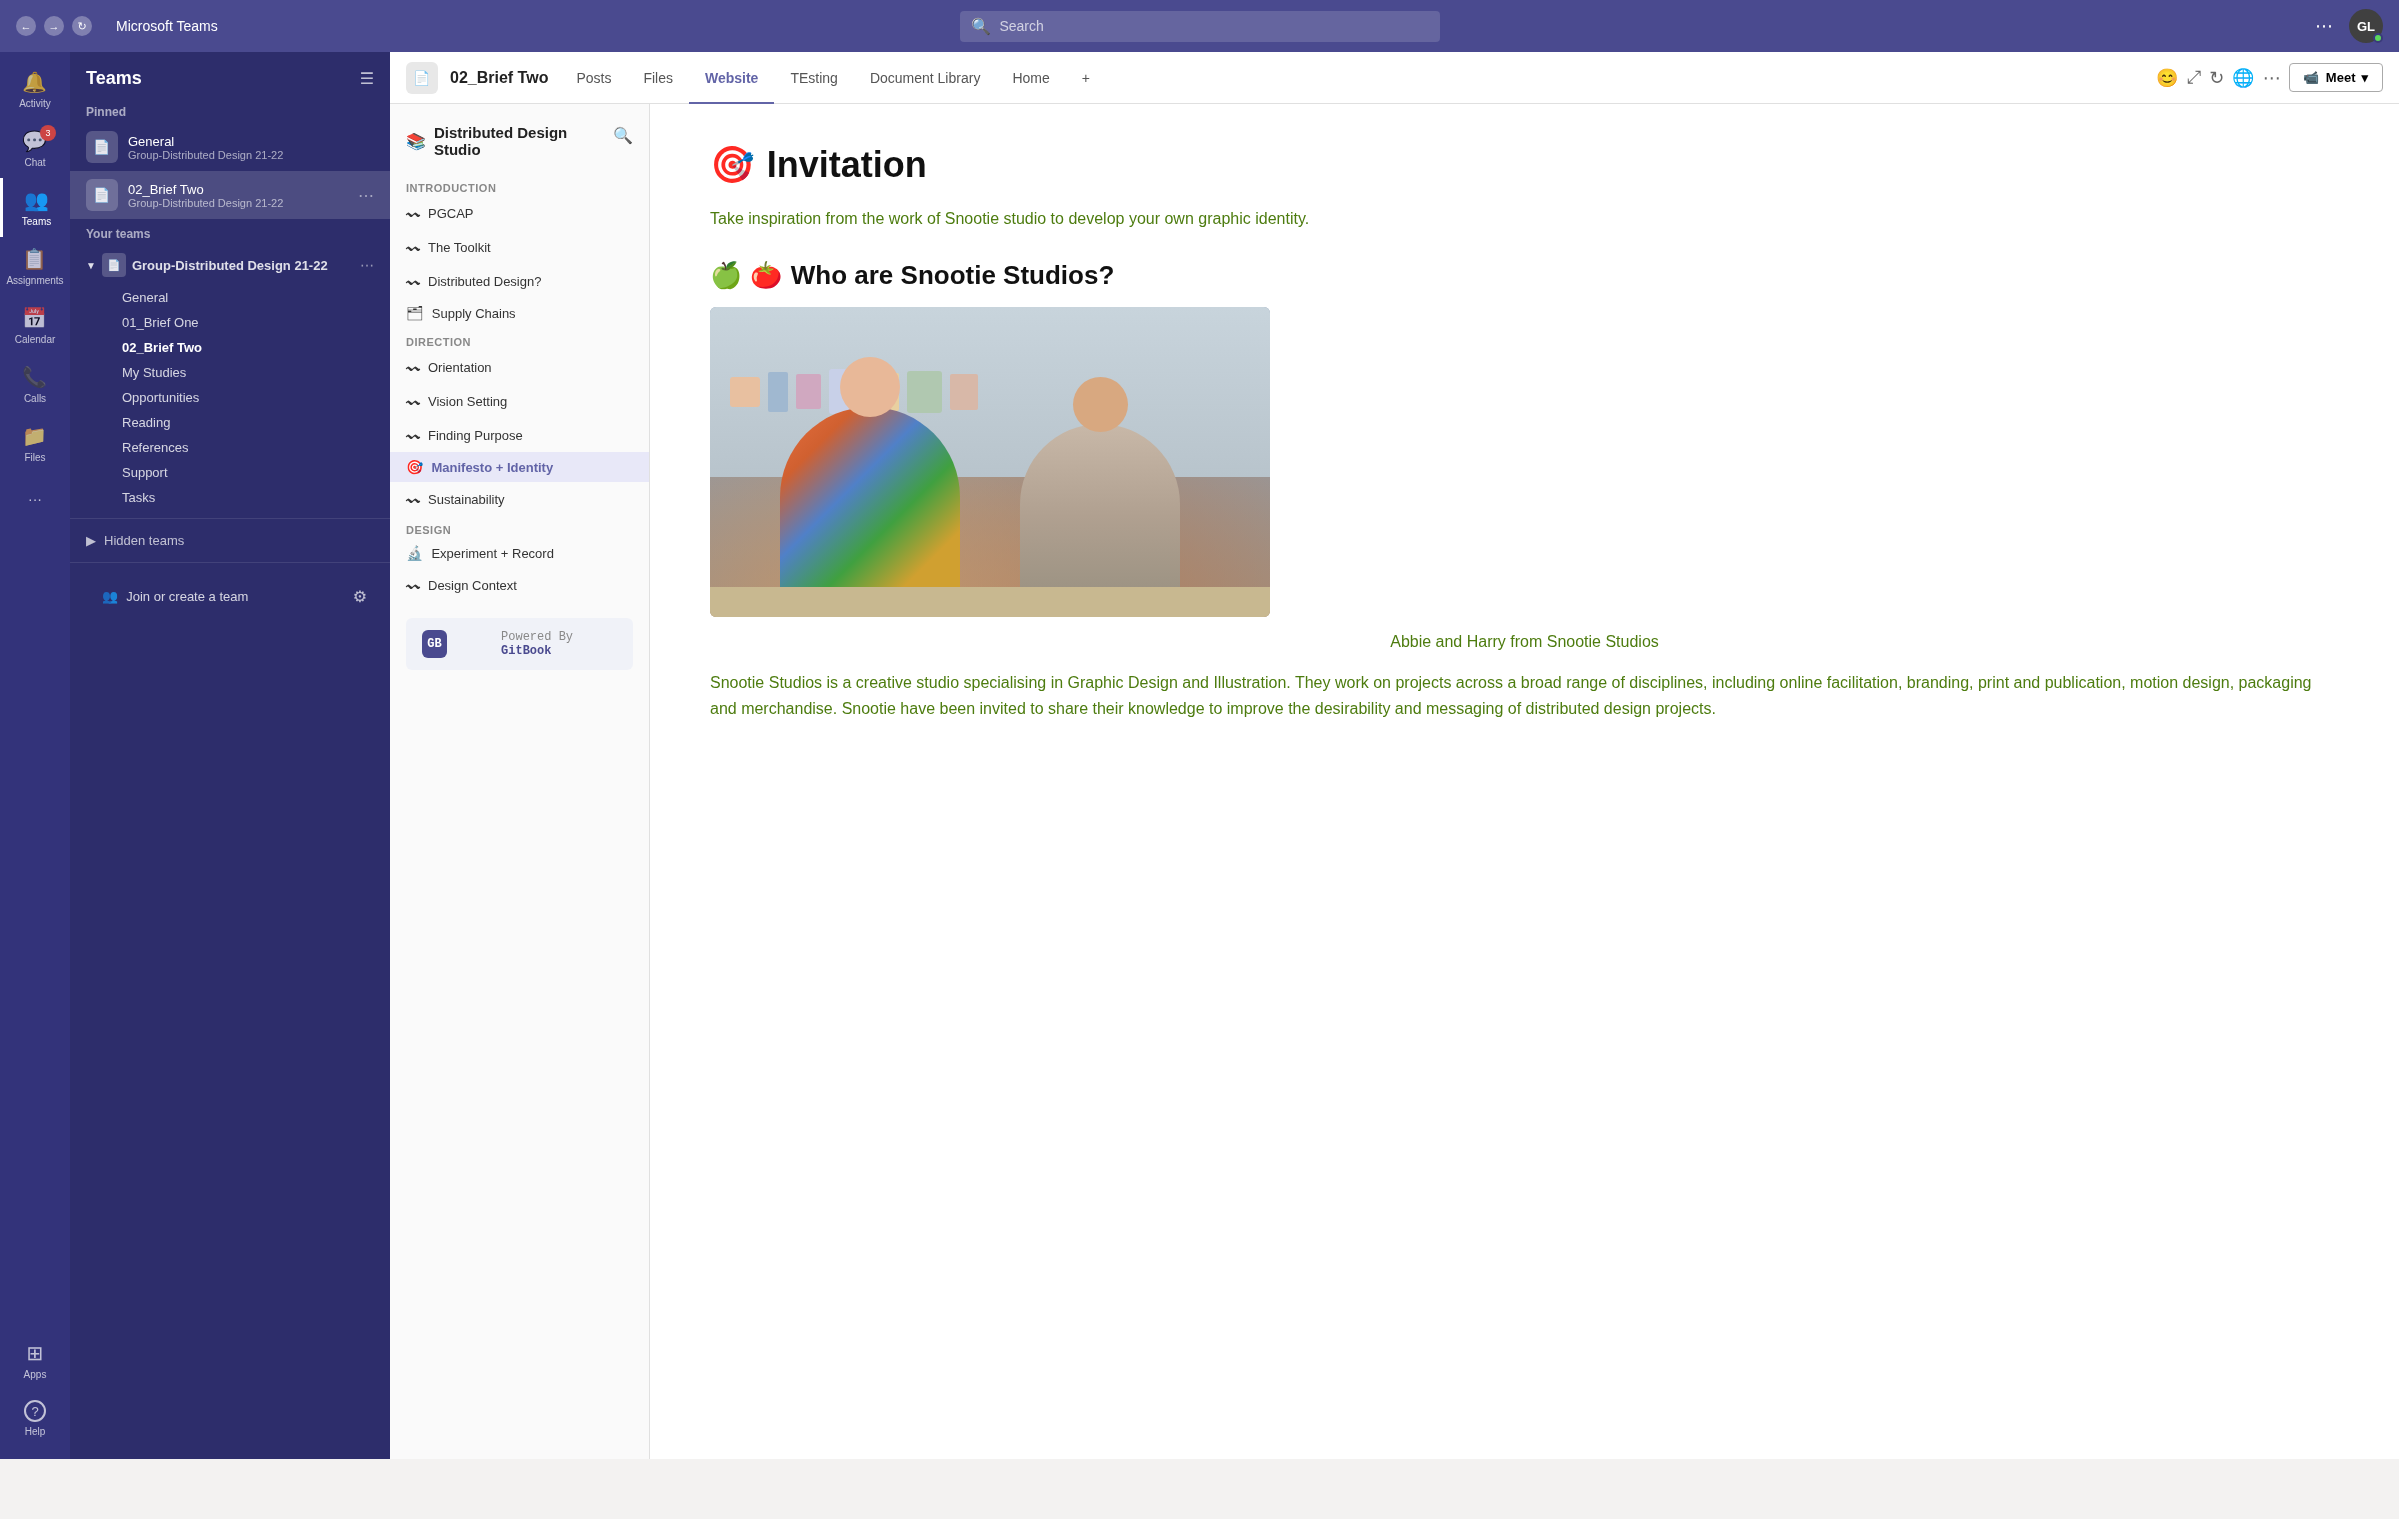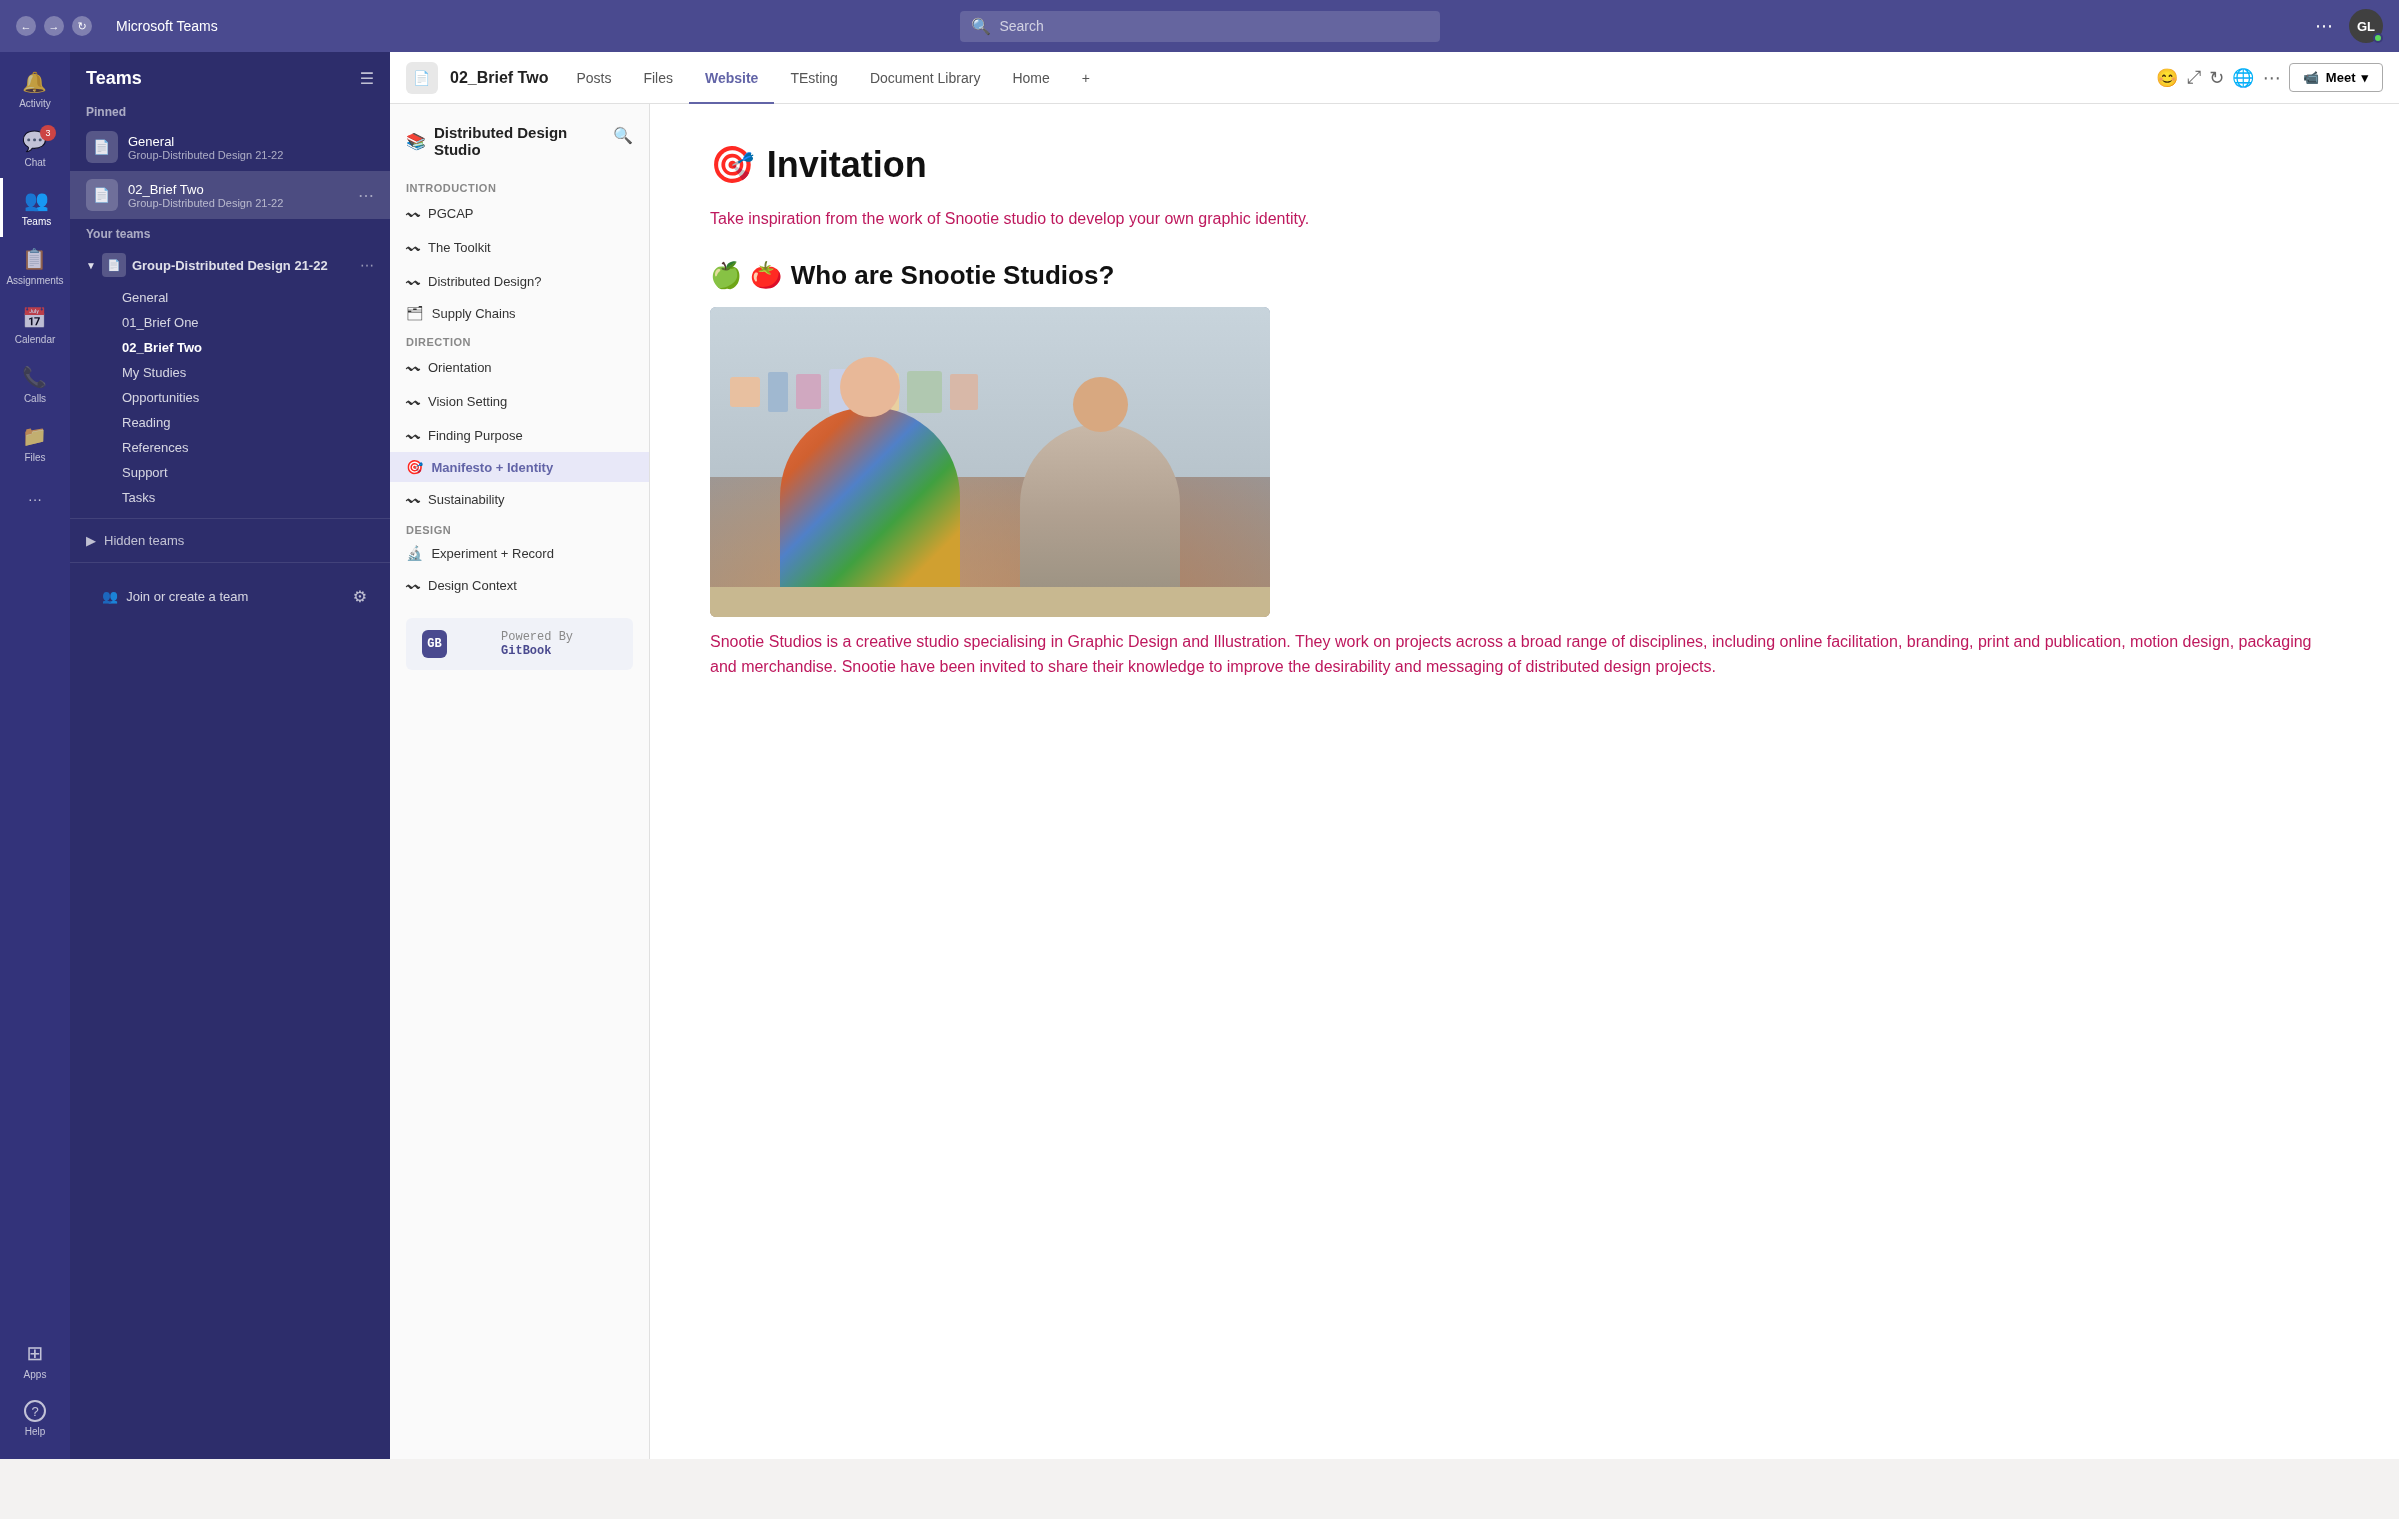--- a/index.html
+++ b/index.html
@@ -336,21 +336,21 @@
       font-size: 36px;
       font-weight: 800;
       color: #111;
       margin-bottom: 20px;
       display: flex;
       align-items: center;
       gap: 12px;
     }
     .page-body p {
       font-size: 16px;
-      color: #be185d;
+      color: #4d7c0f;
       line-height: 1.6;
       margin-bottom: 16px;
     }
     .section-title {
       font-size: 26px;
       font-weight: 700;
       color: #111;
       margin: 28px 0 16px 0;
       display: flex;
       align-items: center;
@@ -735,20 +735,21 @@
 
               <div style="position:absolute;bottom:0;right:80px;width:180px;height:240px;display:flex;flex-direction:column;align-items:center;">
                 <div style="width:55px;height:55px;border-radius:50%;background:#d8a880;margin-bottom:-8px;z-index:2;"></div>
                 <div style="width:160px;height:185px;background:linear-gradient(180deg,#c8b8a8 0%,#b0a090 50%,#989080 100%);border-radius:80px 80px 0 0;"></div>
               </div>
 
               <div style="position:absolute;bottom:0;left:0;right:0;height:30px;background:#c8b890;"></div>
             </div>
           </div>
 
+          <p class="photo-caption">Abbie and Harry from Snootie Studios</p>
 
           <p>Snootie Studios is a creative studio specialising in Graphic Design and Illustration. They work on projects across a broad range of disciplines, including online facilitation, branding, print and publication, motion design, packaging and merchandise. Snootie have been invited to share their knowledge to improve the desirability and messaging of distributed design projects.</p>
         </div>
       </div>
 
     </div>
   </div>
 </div>
 
 </body></html>

